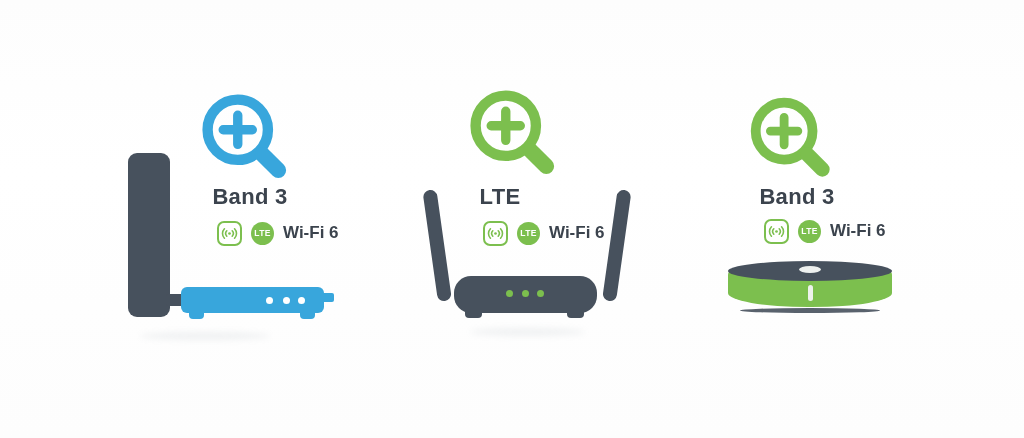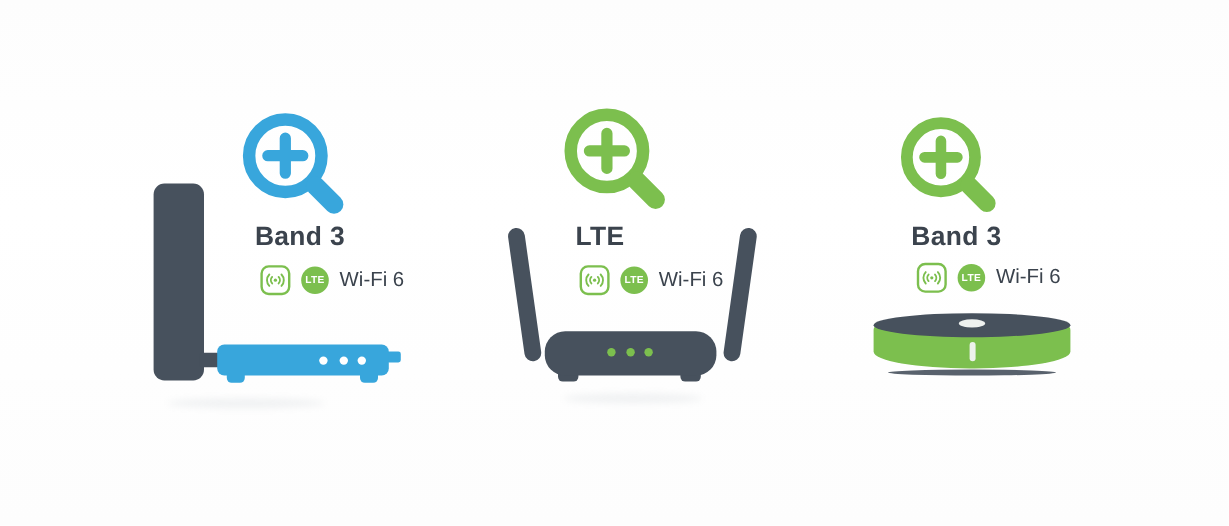--- a/index.html
+++ b/index.html
@@ -6,21 +6,21 @@
   html,body{width:1024px;height:438px}
   body{font-family:"Liberation Sans",sans-serif;background:#ffffff;overflow:hidden}
   .stage{position:relative;width:1024px;height:438px;background:linear-gradient(180deg,#fdfdfd 0%,#ffffff 40%,#fdfdfd 100%)}
   .abs{position:absolute}
 
   
   .band-label{position:absolute;font-size:22px;font-weight:700;color:#3b434d;text-align:center;letter-spacing:.3px}
   .icons-row{position:absolute;display:flex;align-items:center;gap:9px;height:26px}
   .sig-badge{width:25px;height:25px;border:2px solid #7cbf4e;border-radius:7px;background:#ffffff;display:flex;align-items:center;justify-content:center;flex:0 0 auto}
   .lte-badge{width:23px;height:23px;border-radius:50%;background:#7cbf4e;color:#ffffff;display:flex;align-items:center;justify-content:center;font-size:8.5px;font-weight:700;letter-spacing:.3px;flex:0 0 auto}
-  .wifi-label{font-size:17px;font-weight:400;color:#3b434d;white-space:nowrap}
+  .wifi-label{font-size:17px;font-weight:700;color:#3b434d;white-space:nowrap}
   .magnifier{position:absolute}
 
   
   .d1-antenna{left:128px;top:153px;width:42px;height:164px;background:#47515d;border-radius:9px}
   .d1-stub{left:166px;top:294px;width:18px;height:12px;background:#47515d;border-radius:2px}
   .d1-body{left:181px;top:287px;width:143px;height:26px;background:#38a6dc;border-radius:6px;z-index:2}
   .d1-tab{left:322px;top:293px;width:12px;height:9px;background:#38a6dc;border-radius:2px}
   .d1-foot{top:308px;width:15px;height:11px;background:#38a6dc;border-radius:0 0 4px 4px;z-index:1}
   .d1-foot.f1{left:189px}
   .d1-foot.f2{left:300px}

